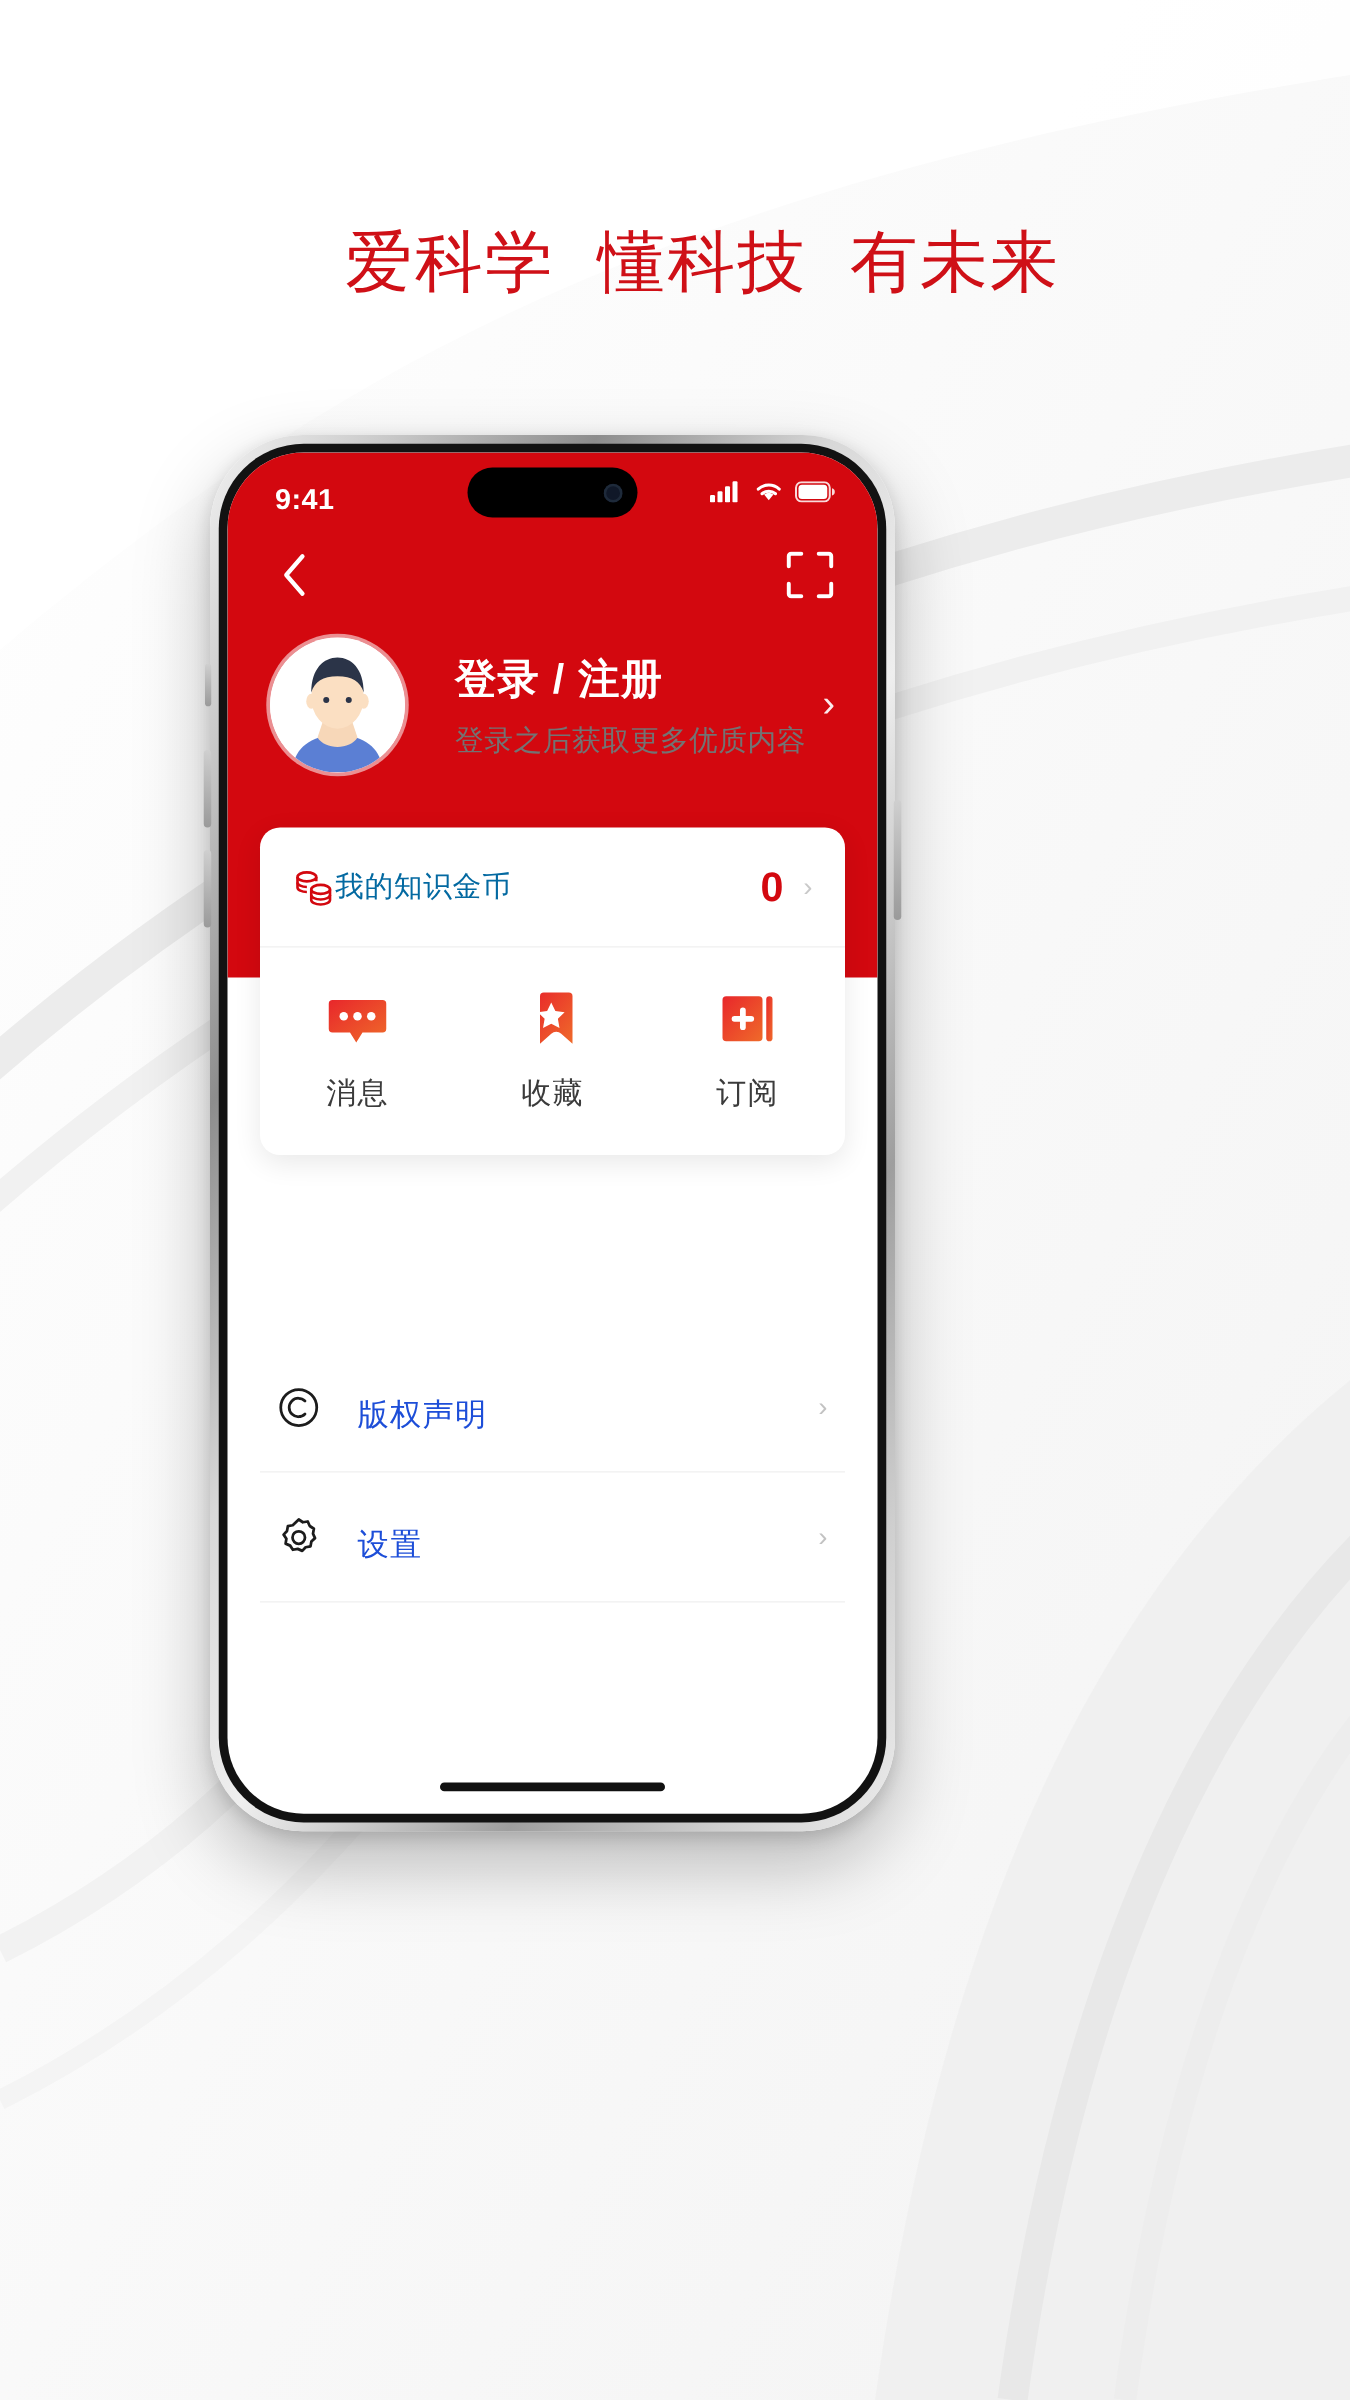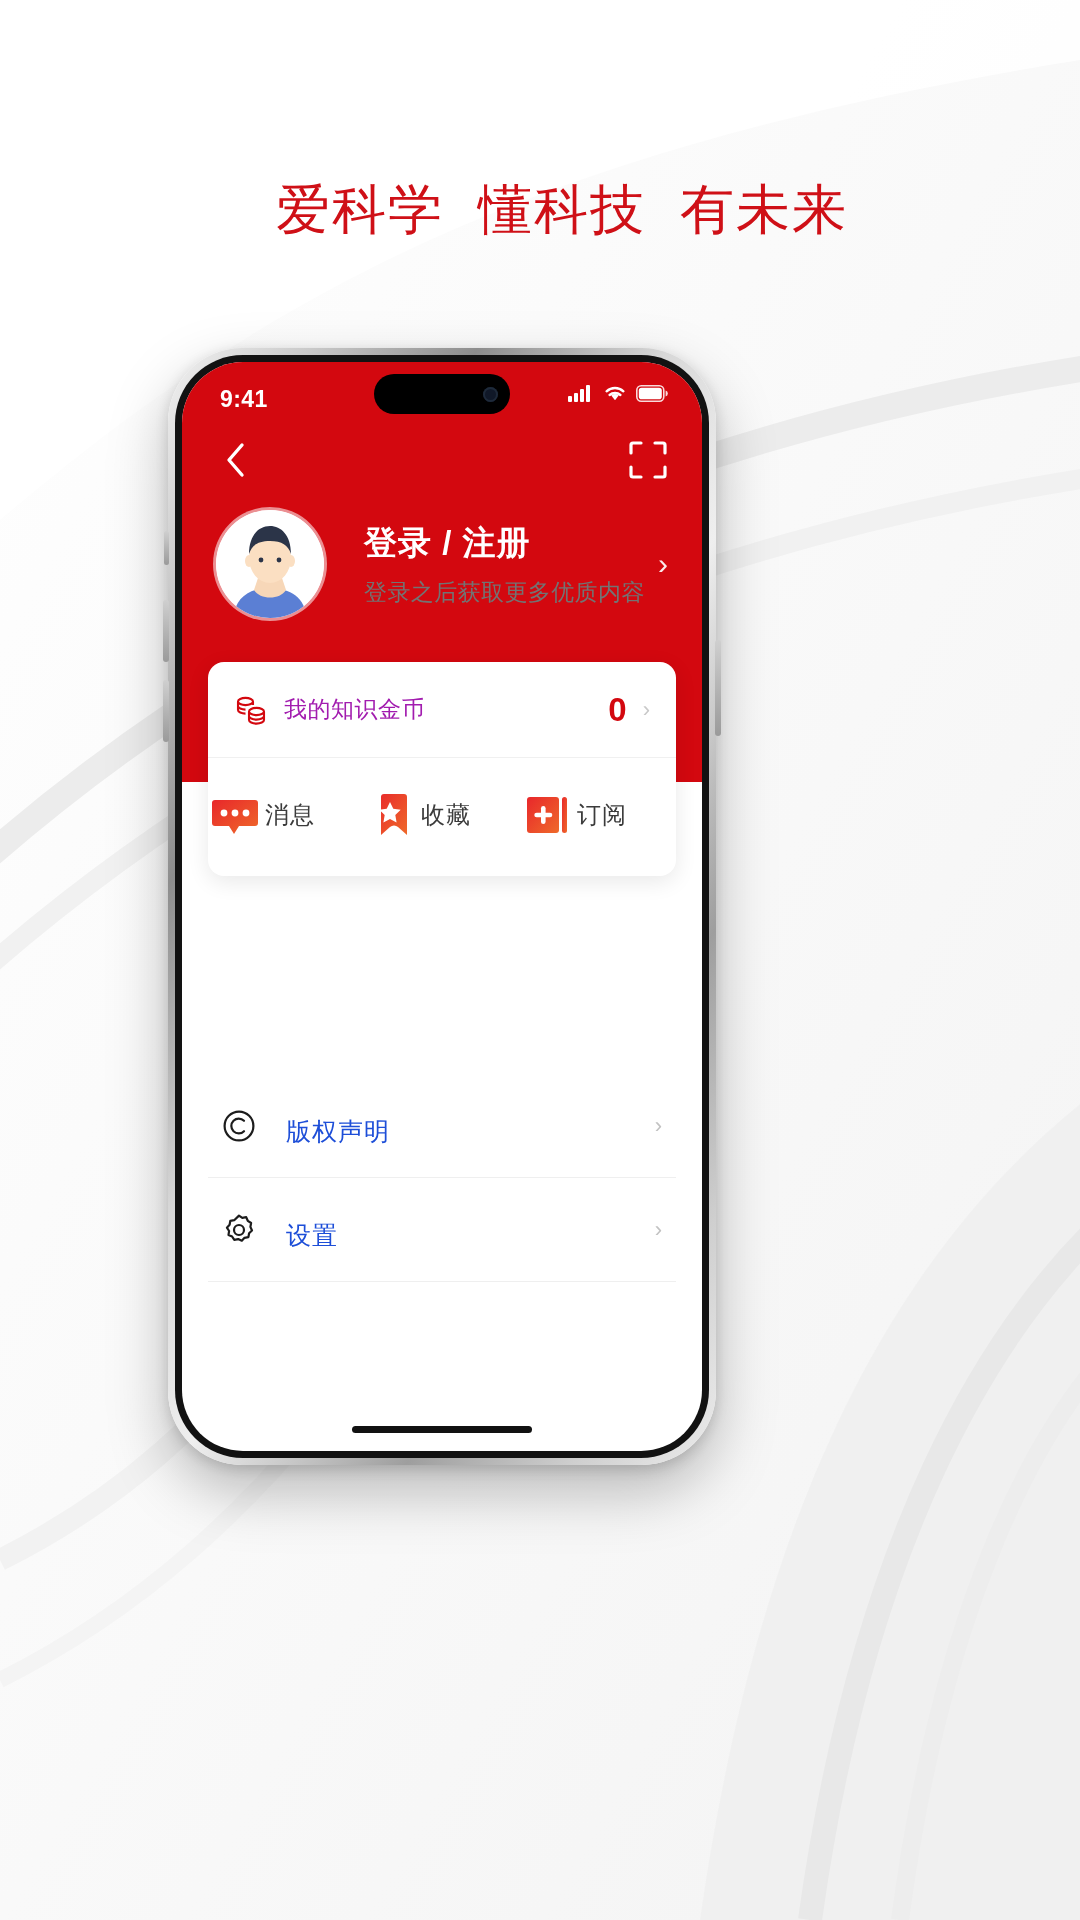--- a/index.html
+++ b/index.html
@@ -104,29 +104,29 @@
     position:absolute; left:26px; top:300px; width:calc(100% - 52px);
     background:#fff; border-radius:16px;
     box-shadow:0 6px 22px rgba(0,0,0,.09);
     overflow:hidden;
   }
   .coin-row {
     display:flex; align-items:center;
     height:96px; padding:0 26px;
     border-bottom:1px solid #f0f0f0;
   }
-  .coin-label { color:#a21caf; font-size:23px; margin-left:16px; flex:1; letter-spacing:.5px; }
+  .coin-label { color:#0369a1; font-size:23px; flex:1; letter-spacing:.5px; }
   .coin-value { color:#d3080f; font-size:33px; font-weight:700; margin-right:16px; }
   .coin-arrow { color:#c9c9c9; font-size:22px; }
 
   .quick-grid {
     display:flex; padding:30px 0 34px;
   }
   .quick-item {
-    flex:1; display:flex; flex-direction:row; align-items:center; gap:3px;
+    flex:1; display:flex; flex-direction:column; align-items:center; gap:16px;
   }
   .quick-label { font-size:24px; color:#3b3b3b; letter-spacing:1px; }
 
   
   .menu {
     position:absolute; left:26px; top:712px; width:calc(100% - 52px);
   }
   .menu-row {
     display:flex; align-items:center; height:104px;
     border-bottom:1px solid #efefef;

